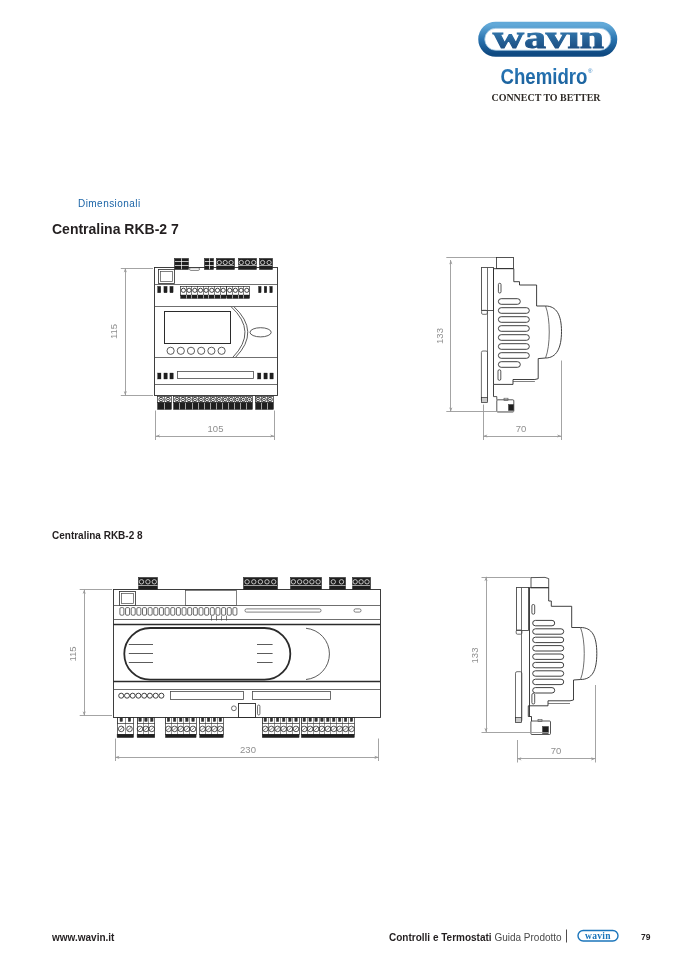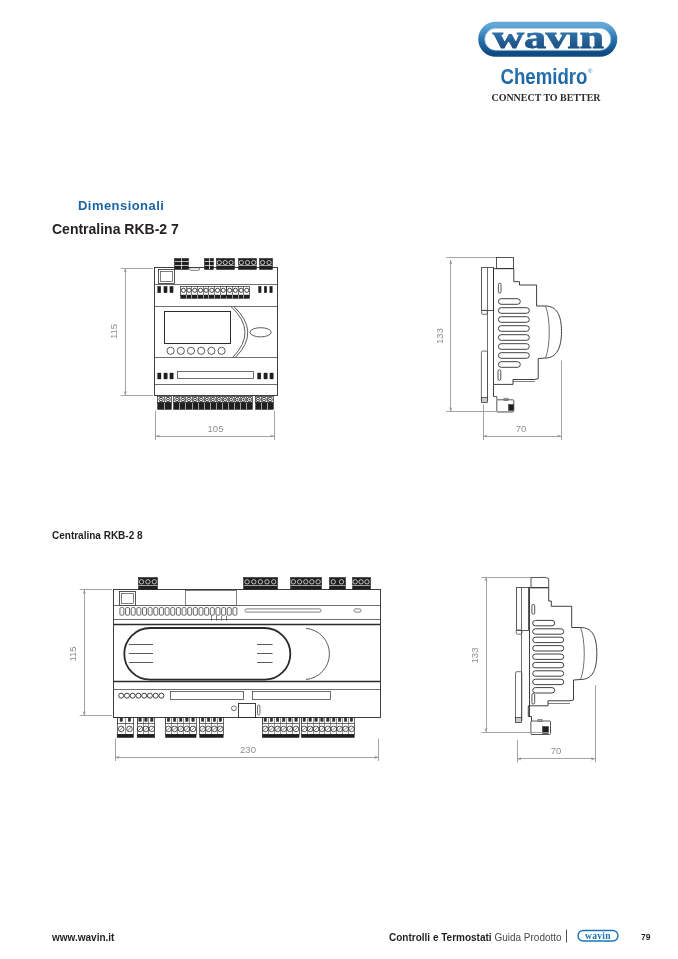--- a/index.html
+++ b/index.html
@@ -528,15 +528,15 @@
       <line x1="517.50" y1="740.00" x2="517.50" y2="762.50" stroke="#9a9a9a" stroke-width="0.9"></line>
       <line x1="595.50" y1="685.00" x2="595.50" y2="762.50" stroke="#9a9a9a" stroke-width="0.9"></line>
       <text x="556.0" y="753.8" fill="#8f8f8f" font-size="9.5" font-family="Liberation Sans, sans-serif" text-anchor="middle">70</text>
       <text x="52" y="941" font-family="Liberation Sans, sans-serif" font-weight="bold" font-size="10" fill="#231f20">www.wavin.it</text>
       <text x="389" y="941" font-family="Liberation Sans, sans-serif" font-size="10" fill="#231f20"><tspan font-weight="bold">Controlli e Termostati</tspan> <tspan fill="#4a4a4a">Guida Prodotto</tspan></text>
       <line x1="566.50" y1="929.50" x2="566.50" y2="942.50" stroke="#231f20" stroke-width="0.8"></line>
       <rect x="578" y="930.5" width="40" height="10.5" rx="5.2" fill="#ffffff" stroke="#1b75bb" stroke-width="1.4"></rect>
       <text x="598" y="939" text-anchor="middle" font-family="Liberation Serif, serif" font-weight="bold" font-size="9.5" letter-spacing="0.3" fill="#1b75bb">wavin</text>
       <text x="641" y="940" font-family="Liberation Sans, sans-serif" font-weight="bold" font-size="8.5" fill="#231f20">79</text>
 </svg>
-<div class="t" style="left:52px;top:198px;font-size:13px;font-weight:bold;color:#1b64a7;letter-spacing:0.45px;padding-left:26px;">Dimensionali</div>
+<div class="t" style="left:52px;top:198px;font-size:10px;font-weight:normal;color:#1b64a7;letter-spacing:0.45px;padding-left:26px;">Dimensionali</div>
 <div class="t" style="left:52px;top:221px;font-size:14px;font-weight:bold;color:#231f20;">Centralina RKB-2 7</div>
 <div class="t" style="left:52px;top:530px;font-size:10px;font-weight:bold;color:#231f20;">Centralina RKB-2 8</div>
 </div>
 </body></html>

